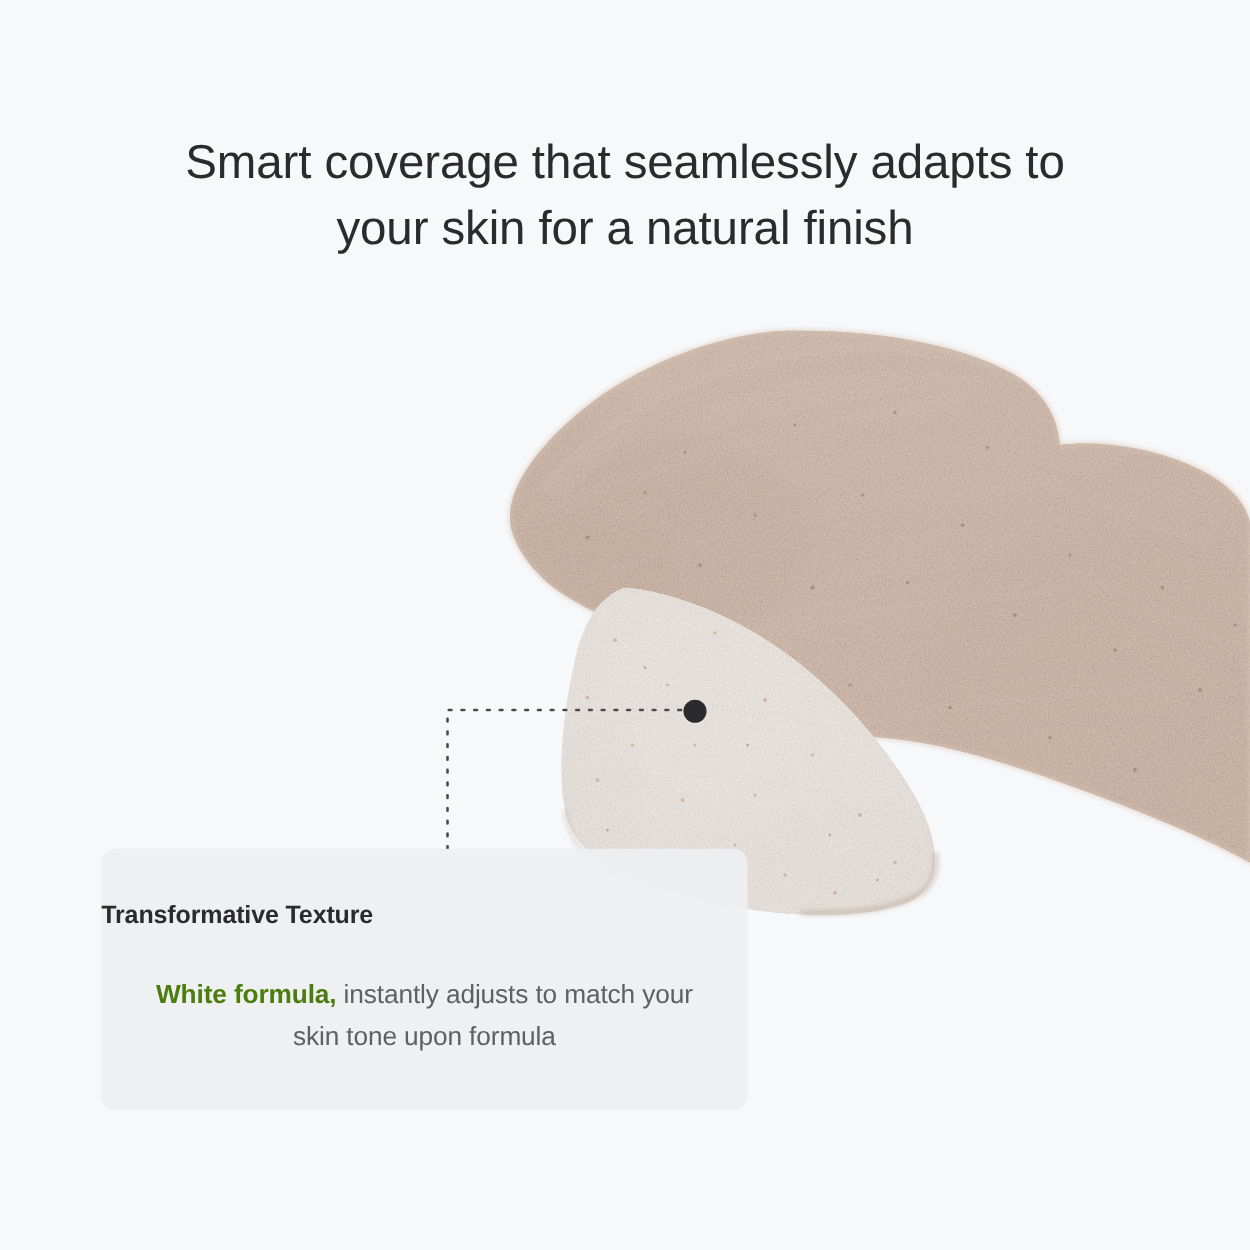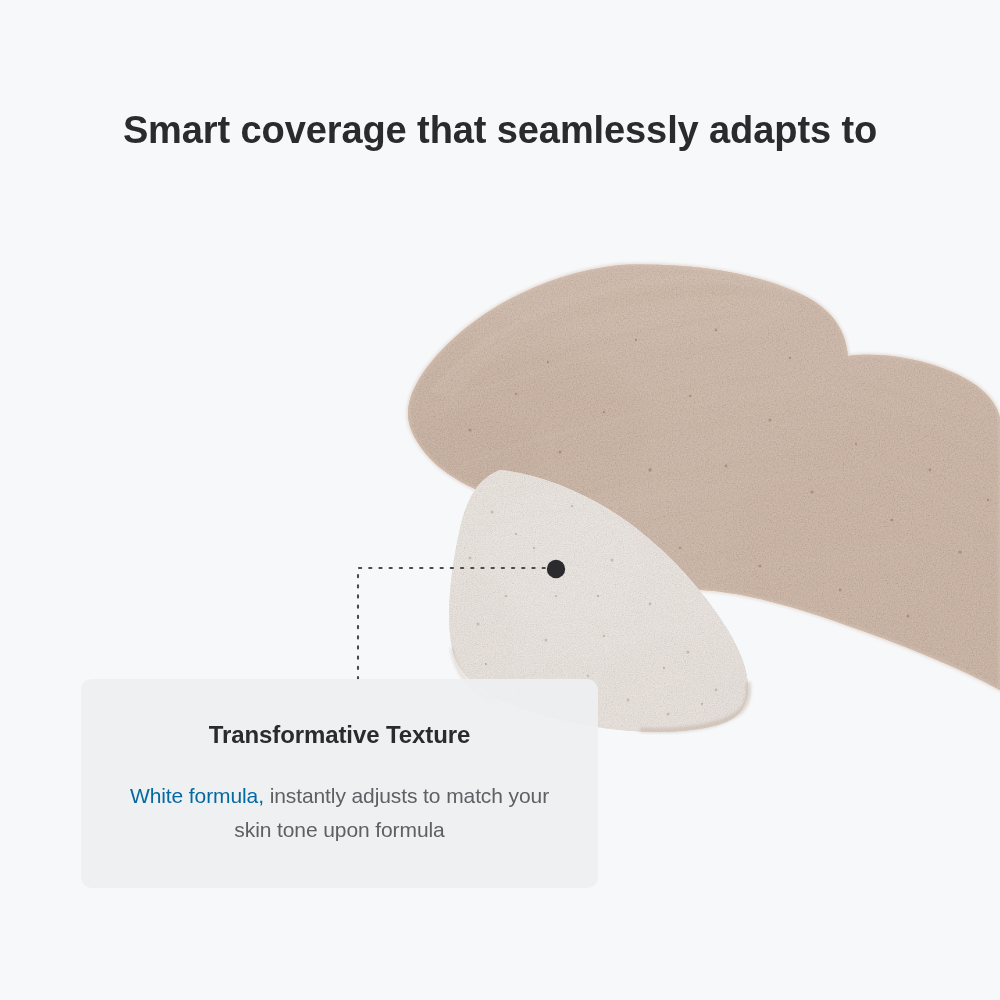--- a/index.html
+++ b/index.html
@@ -23,21 +23,21 @@
 
   
   #headline {
     position: absolute;
     left: 0;
     top: 104px;
     width: 1000px;
     text-align: center;
     color: #2b2b2d;
     font-size: 38px;
-    font-weight: 700;
+    font-weight: 400;
     line-height: 53px;
     letter-spacing: -0.1px;
   }
   #headline .hl-line { display: block; }
 
   
   #swatch-art {
     position: absolute;
     left: 0;
     top: 0;
@@ -66,50 +66,50 @@
     background: rgba(238,239,241,0.93);
     box-sizing: border-box;
     padding: 0;
     overflow: hidden;
   }
   #card-title {
     position: absolute;
     left: 0;
     top: 42px;
     width: 517px;
-    text-align: center;
-    font-size: 24px;
+    font-size: 20px;
     font-weight: 700;
     color: #2b2b2d;
     letter-spacing: -0.1px;
   }
   #card-body {
     position: absolute;
     left: 28px;
     top: 100px;
     width: 461px;
     text-align: center;
     font-size: 21px;
     font-weight: 400;
     line-height: 34px;
     color: #5d6064;
     letter-spacing: -0.1px;
   }
   #card-body .emph {
-    font-weight: 400;
-    color: #0369a1;
+    font-weight: 700;
+    color: #4d7c0f;
   }
 </style>
 </head>
 <body>
 
 <div id="stage">
 
   <div id="headline">
     <span class="hl-line">Smart coverage that seamlessly adapts to</span>
+    <span class="hl-line">your skin for a natural finish</span>
   </div>
 
   <svg id="swatch-art" viewBox="0 0 1000 1000" xmlns="http://www.w3.org/2000/svg">
     <defs>
 
       <filter id="grain-beige" x="-10%" y="-10%" width="120%" height="120%">
         <feTurbulence type="fractalNoise" baseFrequency="0.72" numOctaves="5" seed="11" result="n"></feTurbulence>
         <feColorMatrix in="n" type="saturate" values="0" result="ng"></feColorMatrix>
         <feComponentTransfer in="ng" result="nc">
           <feFuncA type="linear" slope="0.62" intercept="0"></feFuncA>

